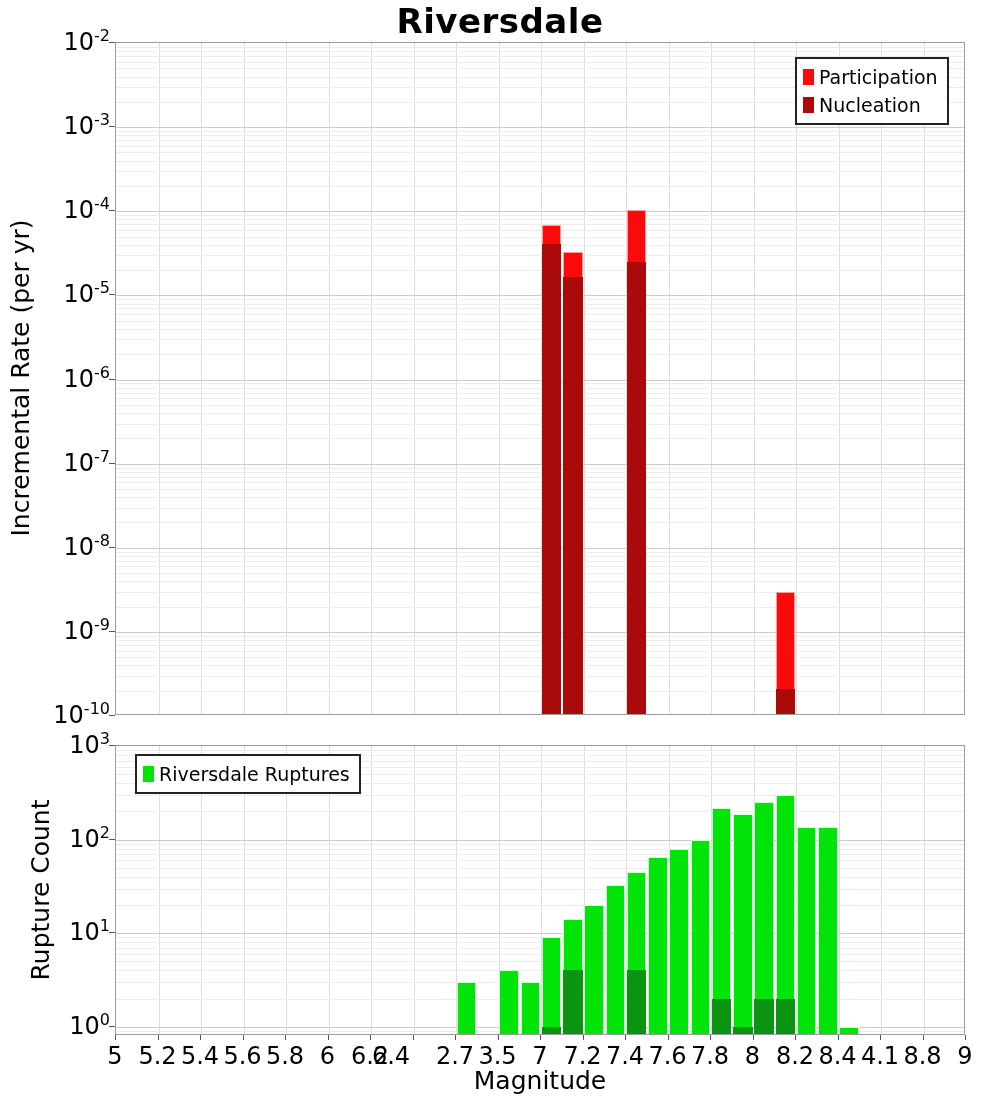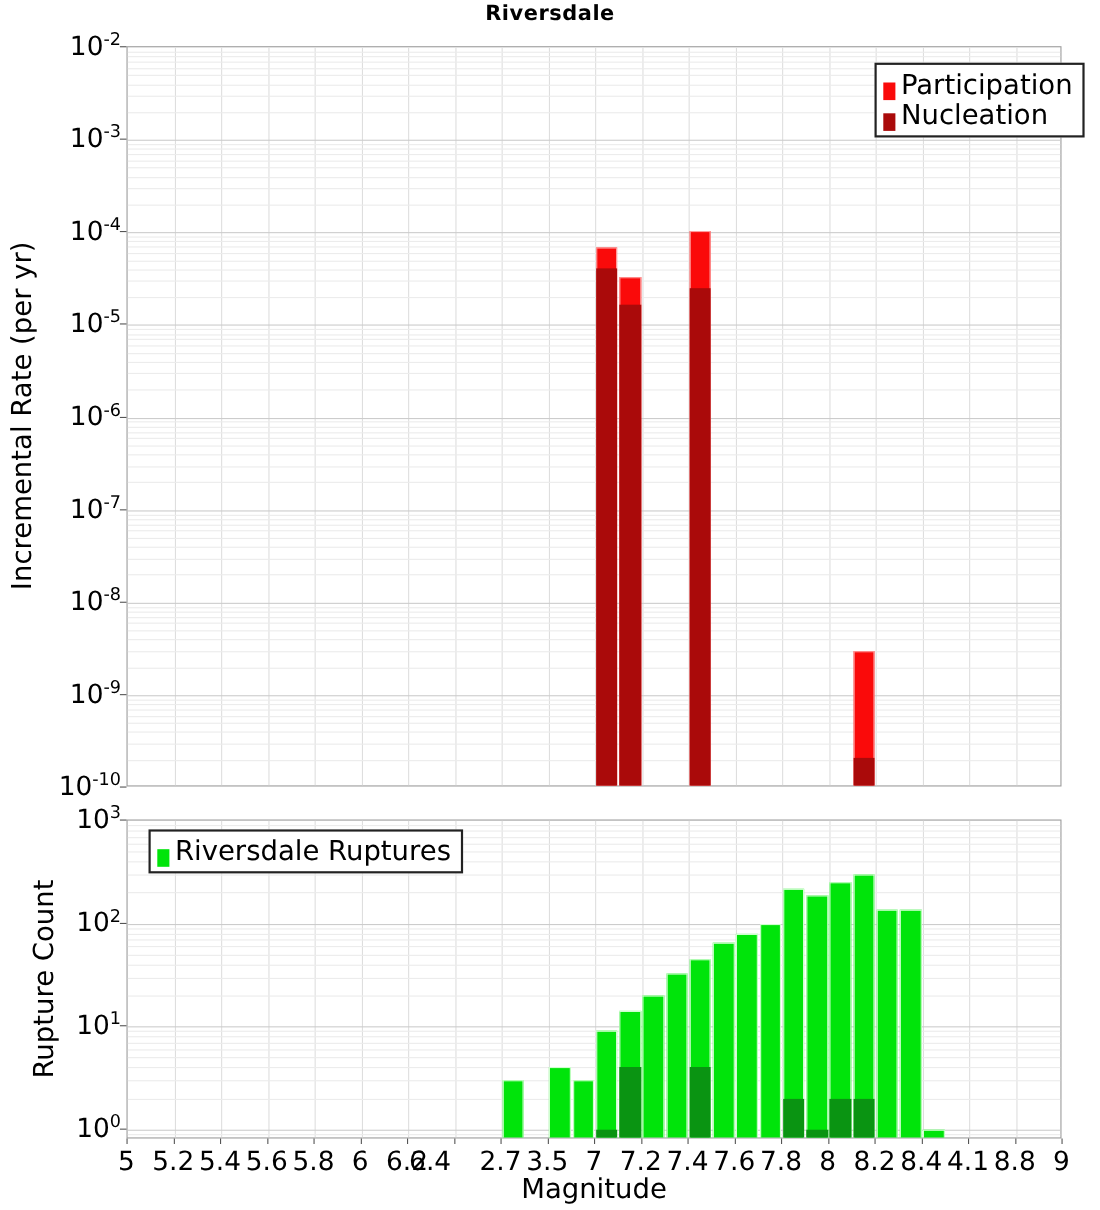--- a/index.html
+++ b/index.html
@@ -1,36 +1,36 @@
 <!DOCTYPE html>
 <html><head>
 <meta charset="utf-8">
 <style>
   html,body{margin:0;padding:0;background:#fff;}
   body{width:1000px;height:1100px;overflow:hidden;
        font-family:"DejaVu Sans","Liberation Sans",sans-serif;color:#000;}
   .figure{position:relative;width:1000px;height:1100px;background:#fff;}
   .title{position:absolute;top:1px;left:0;width:1000px;text-align:center;
-         font-size:19px;font-weight:bold;letter-spacing:.5px;}
+         font-size:34px;font-weight:bold;letter-spacing:.5px;}
   .plot{position:absolute;background:#fff;border:1px solid #9c9c9c;box-sizing:border-box;overflow:hidden;}
   .gv{position:absolute;top:0;bottom:0;width:1px;background:#dedede;}
   .gh{position:absolute;left:0;right:0;height:1px;}
   .gh.major{background:#cccccc;}
   .gh.minor{background:#ececec;}
   .bar{position:absolute;box-sizing:border-box;}
   .yt{position:absolute;font-size:24px;transform:translateY(-54%);white-space:nowrap;text-align:right;}
   .yt sup{font-size:16px;}
   .xt{position:absolute;font-size:24px;transform:translateX(-50%);white-space:nowrap;}
   .tickmark{position:absolute;background:#555;}
   .axis-label{position:absolute;font-size:25px;white-space:nowrap;}
   .axis-label.rot{transform:translate(-50%,-50%) rotate(-90deg);}
   .axis-label.hor{transform:translate(-50%,0);}
   .legend{position:absolute;background:#fff;border:2px solid #222;
           padding:4px 9px 4px 6px;z-index:6;}
-  .lrow{display:flex;align-items:flex-end;height:28px;font-size:25px;}
+  .lrow{display:flex;align-items:center;height:28px;font-size:19px;}
   .lmark{width:11px;height:16px;margin-right:5px;flex:none;}
 </style>
 </head>
 <body>
 
 <div class="figure">
   <div class="title">Riversdale</div>
 
   <div class="plot" style="left: 115px; top: 42px; width: 850px; height: 673px;">
       <div class="gv" style="left: 42.5px;"></div>

